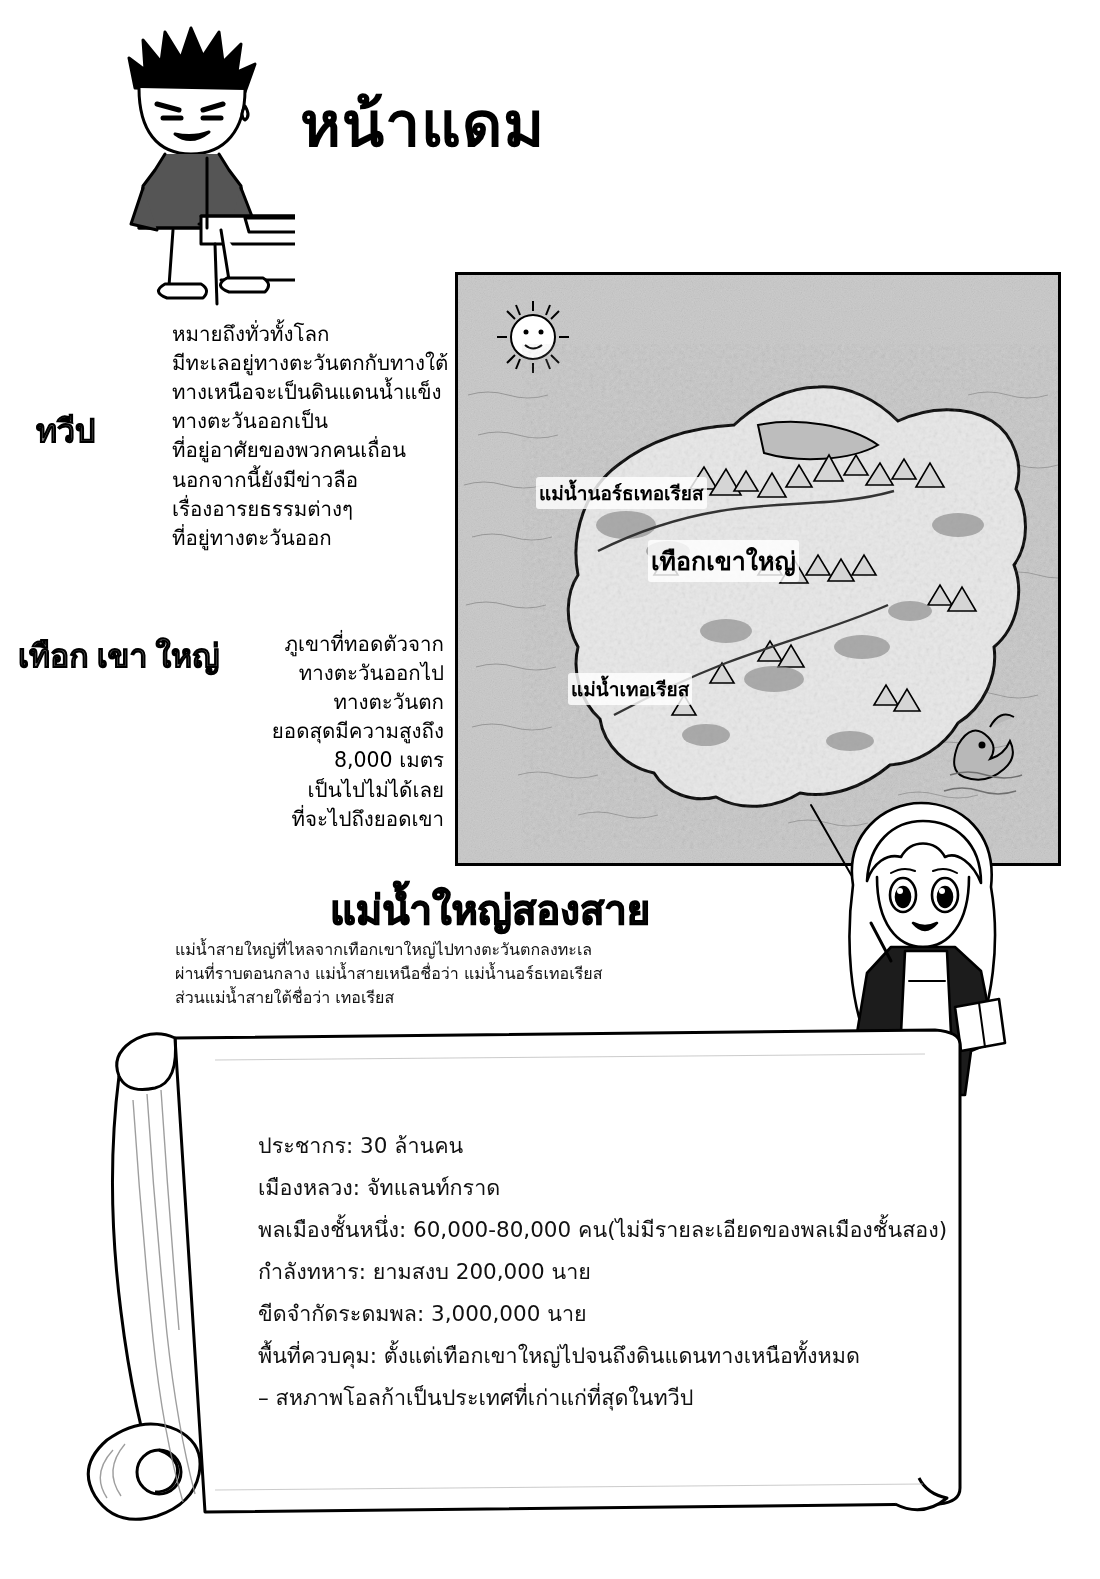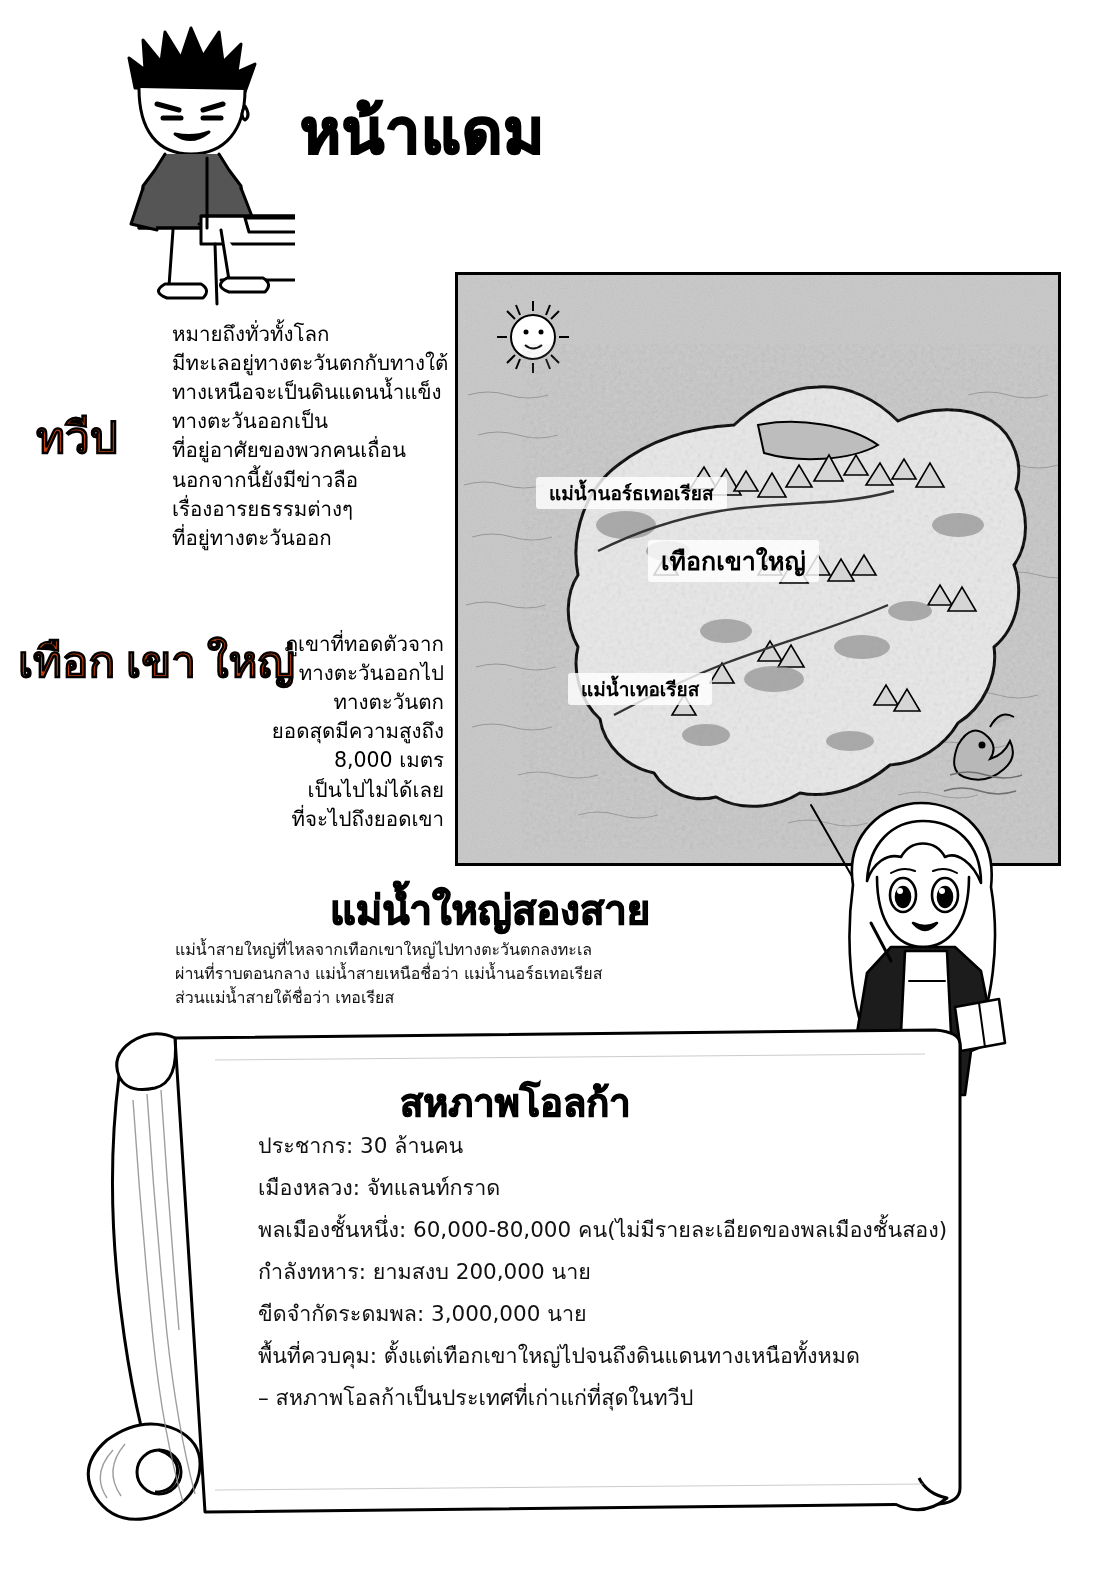--- a/index.html
+++ b/index.html
@@ -16,46 +16,46 @@
     width: 1100px;
     height: 1579px;
     overflow: hidden;
     background: #ffffff;
   }
 
   
   .page-title {
     position: absolute;
     left: 300px;
-    top: 101px;
+    top: 94px;
     font-size: 62px;
-    font-weight: bold;
+    font-weight: normal;
     letter-spacing: 1px;
     color: #000;
     -webkit-text-stroke: 2px #000;
     line-height: 1;
   }
 
   
   .boy {
     position: absolute;
     left: 95px;
     top: 18px;
     width: 200px;
     height: 290px;
   }
   .boy svg { display: block; }
 
   
   .side-label {
     position: absolute;
-    font-size: 44px;
+    font-size: 32px;
     font-weight: bold;
     line-height: 1.05;
-    color: #c2410c;
+    color: #737373;
     -webkit-text-stroke: 1px #000;
   }
   .side-label.continent { left: 36px; top: 415px; }
   .side-label.mountain  { left: 18px; top: 640px; font-family: Liberation Serif, serif; }
 
   
   .body-text {
     position: absolute;
     font-size: 20.5px;
     line-height: 1.42;
@@ -76,21 +76,21 @@
     background: #cfcfcf;
     overflow: hidden;
   }
   .map-canvas { position: absolute; inset: 0; }
   .map-label {
     position: absolute;
     font-size: 19px;
     font-weight: bold;
     color: #000;
     background: rgba(255,255,255,0.82);
-    padding: 1px 13px;
+    padding: 1px 3px;
     border-radius: 3px;
     white-space: nowrap;
   }
   .map-label.l0 { left: 78px; top: 202px; }
   .map-label.l1 { left: 190px; top: 265px; font-size: 25px; }
   .map-label.l2 { left: 110px; top: 398px; }
 
   
   .rivers-title {
     position: absolute;
@@ -447,21 +447,20 @@
         <path d="M58 430 q-22 24 -6 48"></path>
         <path d="M70 424 q-22 26 -4 52"></path>
       </g>
       <g stroke="#b5b5b5" stroke-width="1" fill="none" opacity="0.7">
         <path d="M160 40 L870 34"></path>
         <path d="M160 470 L868 464"></path>
       </g>
     </svg>
   </div>
 
-  <div class="scroll-title">สหภาพโอลก้า</div>
 
   <div class="scroll-list">
     <div class="row">ประชากร: 30 ล้านคน</div>
     <div class="row">เมืองหลวง: จัทแลนท์กราด</div>
     <div class="row">พลเมืองชั้นหนึ่ง: 60,000-80,000 คน(ไม่มีรายละเอียดของพลเมืองชั้นสอง)</div>
     <div class="row">กำลังทหาร: ยามสงบ 200,000 นาย</div>
     <div class="row">ขีดจำกัดระดมพล: 3,000,000 นาย</div>
     <div class="row">พื้นที่ควบคุม: ตั้งแต่เทือกเขาใหญ่ไปจนถึงดินแดนทางเหนือทั้งหมด</div>
     <div class="row">– สหภาพโอลก้าเป็นประเทศที่เก่าแก่ที่สุดในทวีป</div>
   </div>

